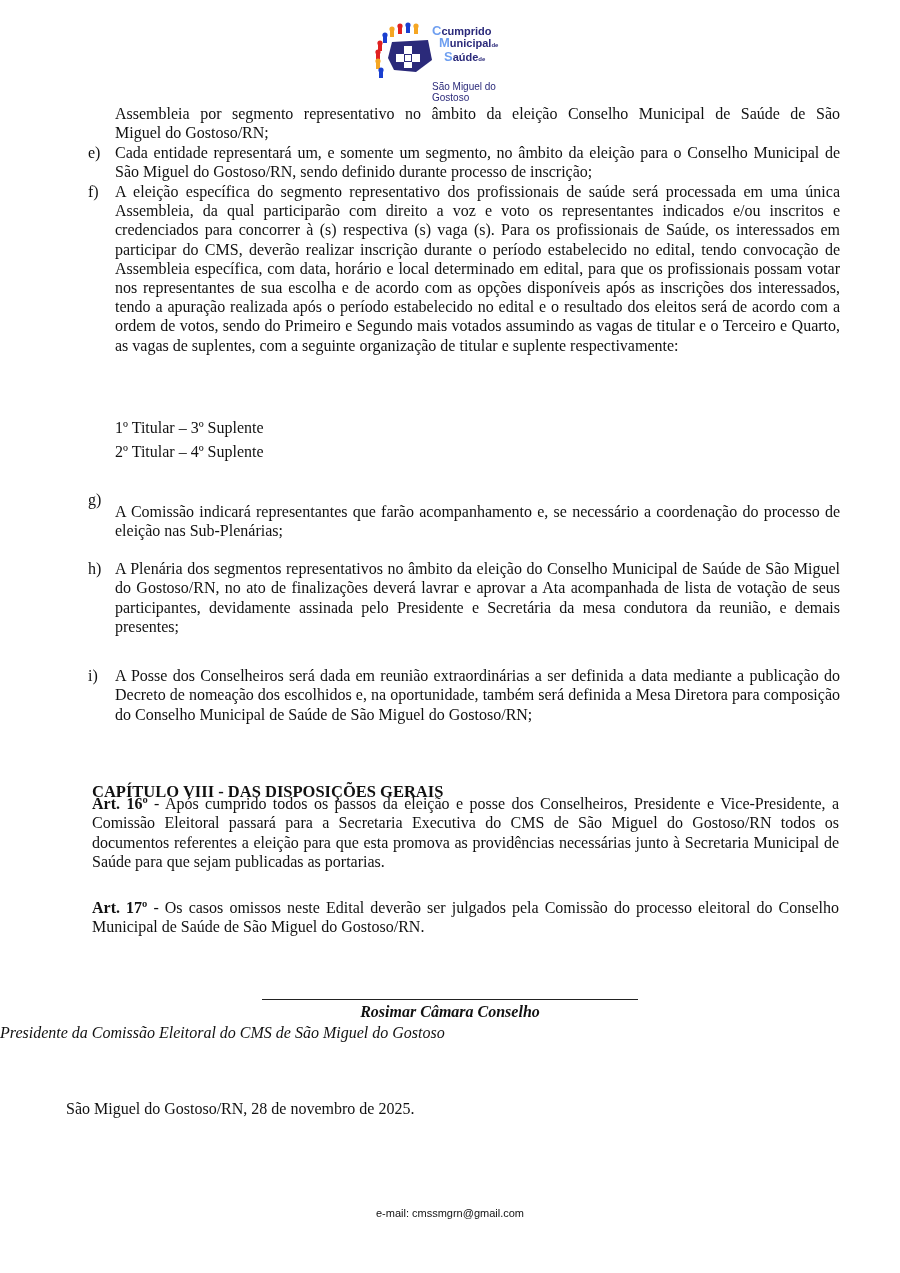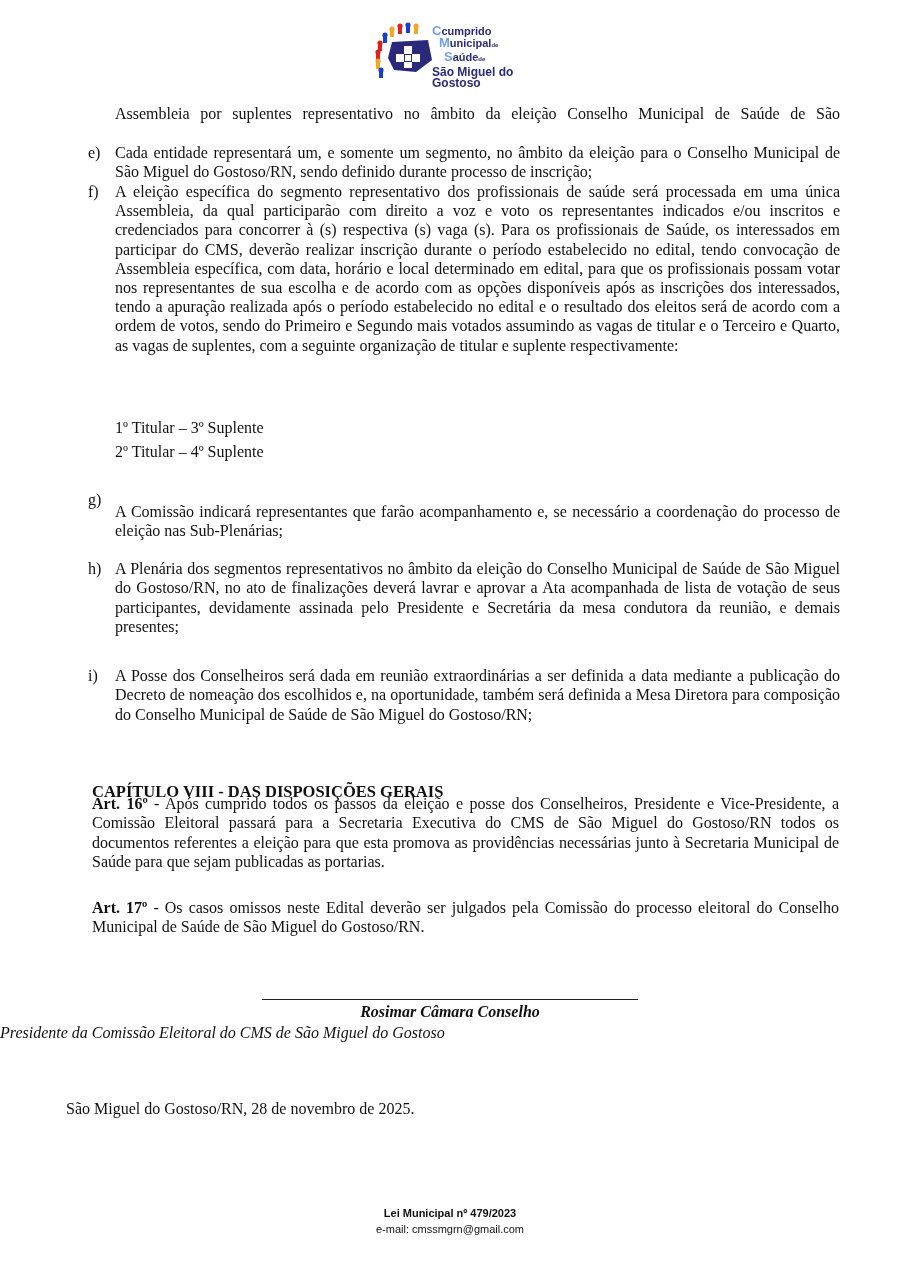--- a/index.html
+++ b/index.html
@@ -3,21 +3,21 @@
   <meta charset="utf-8">
   <style>
     html, body { margin: 0; padding: 0; background: #ffffff; }
     body { width: 900px; height: 1273px; position: relative; overflow: hidden;
            font-family: "Liberation Serif", serif; color: #111; }
     .logo { position: absolute; left: 372px; top: 20px; width: 160px; height: 62px; }
     .logo-text { position: absolute; left: 60px; top: 5px; font-family: "Liberation Sans", sans-serif; line-height: 11px; }
     .logo-text .l1, .logo-text .l2, .logo-text .l3 { font-weight: bold; font-size: 11px; color: #2b2a7a; }
     .logo-text .cap { color: #6f9ff0; font-size: 13px; }
     .logo-text small { font-size: 6px; font-weight: bold; color: #2b2a7a; }
-    .logo-text .l4 { font-size: 12px; color: #2b2a7a; font-weight: bold; margin-top: 2px; }
+    .logo-text .l4 { font-size: 10px; color: #2b2a7a; font-weight: normal; margin-top: 16px; }
     .l2 { padding-left: 7px; } .l3 { padding-left: 12px; }
     .p { position: absolute; left: 115px; width: 725px; font-size: 16px; line-height: 19.3px; text-align: justify; }
     .p-last { text-align-last: left; }
     .marker { position: absolute; left: 88px; font-size: 16px; line-height: 19.3px; }
     .plain { position: absolute; left: 115px; font-size: 16px; line-height: 24px; }
     .chapter { position: absolute; left: 92px; top: 782px; font-weight: bold; font-size: 16.5px; }
     .art { position: absolute; left: 92px; width: 747px; font-size: 16px; line-height: 19.3px; text-align: justify; }
     .art b { font-weight: bold; }
     .sigline { position: absolute; left: 262px; top: 999px; width: 376px; height: 0; border-top: 1.3px solid #222; }
     .signame { position: absolute; left: 0; width: 900px; top: 1003px; text-align: center; font-weight: bold; font-style: italic; font-size: 16px; }
@@ -66,21 +66,22 @@
   </svg>
   <div class="logo-text">
     <div class="l1"><span class="cap">C</span><span>cumprido</span></div>
     <div class="l2"><span class="cap">M</span><span>unicipal</span><small>de</small></div>
     <div class="l3"><span class="cap">S</span><span>aúde</span><small>de</small></div>
     <div class="l4">São Miguel do Gostoso</div>
   </div>
 </div>
 
 <div class="p" style="top:104px;">
-  <div style="text-align:justify;text-align-last:justify;">Assembleia por suplentes representativo no âmbito da eleição Conselho Municipal de Saúde de São</div>
+  <div style="text-align:justify;text-align-last:justify;">Assembleia por segmento representativo no âmbito da eleição Conselho Municipal de Saúde de São</div>
+  <div>Miguel do Gostoso/RN;</div>
 </div>
 
 <span class="marker" style="top:143px;">e)</span>
 <div class="p p-last" style="top:143px;">Cada entidade representará um, e somente um segmento, no âmbito da eleição para o Conselho Municipal de São Miguel do Gostoso/RN, sendo definido durante processo de inscrição;</div>
 
 <span class="marker" style="top:182px;">f)</span>
 <div class="p p-last" style="top:182px; line-height:19.2px;">A eleição específica do segmento representativo dos profissionais de saúde será processada em uma única Assembleia, da qual participarão com direito a voz e voto os representantes indicados e/ou inscritos e credenciados para concorrer à (s) respectiva (s) vaga (s). Para os profissionais de Saúde, os interessados em participar do CMS, deverão realizar inscrição durante o período estabelecido no edital,  tendo convocação de Assembleia específica, com data, horário e local determinado em edital, para que os profissionais possam votar nos representantes de sua escolha e de acordo com as opções disponíveis após as inscrições dos interessados, tendo a apuração realizada após o período estabelecido no edital e o resultado dos eleitos será de acordo com a ordem de votos, sendo do Primeiro e Segundo mais votados assumindo as vagas de titular e o Terceiro e Quarto, as vagas de suplentes, com a seguinte organização de titular e suplente respectivamente:</div>
 <div class="plain" style="top:416px;">1º Titular – 3º Suplente</div>
 <div class="plain" style="top:440px;">2º Titular – 4º Suplente</div>
 
@@ -98,15 +99,14 @@
 <div class="art p-last" style="top:794px;"><b>Art. 16º</b><span> - Após cumprido todos os passos da eleição e posse dos Conselheiros, Presidente e Vice-Presidente, a Comissão Eleitoral passará para a Secretaria Executiva do CMS de São Miguel do Gostoso/RN todos os documentos referentes a eleição para que esta promova as providências necessárias junto à Secretaria Municipal de Saúde para que sejam publicadas as portarias.</span></div>
 <div class="art p-last" style="top:898px;"><b>Art. 17º</b><span> - Os casos omissos neste Edital deverão ser julgados pela Comissão do processo eleitoral do Conselho Municipal de Saúde de São Miguel do Gostoso/RN.</span></div>
 
 <div class="sigline"></div>
 <div class="signame">Rosimar Câmara Conselho</div>
 <div class="sigrole">Presidente da Comissão Eleitoral do CMS de São Miguel do Gostoso</div>
 
 <div class="date">São Miguel do Gostoso/RN,  28 de novembro de 2025.</div>
 
 <div class="footer">
-  <div class="law">Lei Municipal nº 479/2023</div>
   <div>e-mail: cmssmgrn@gmail.com</div>
 </div>
 
 </body></html>

